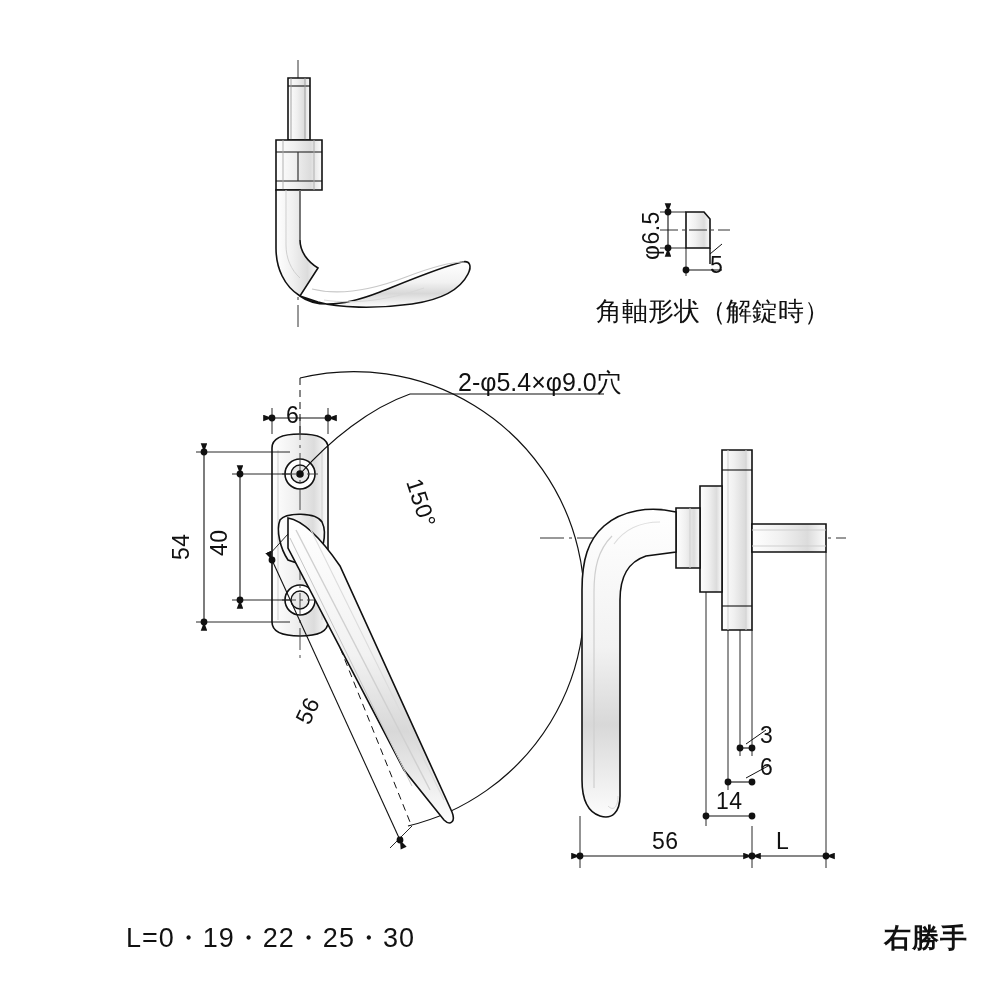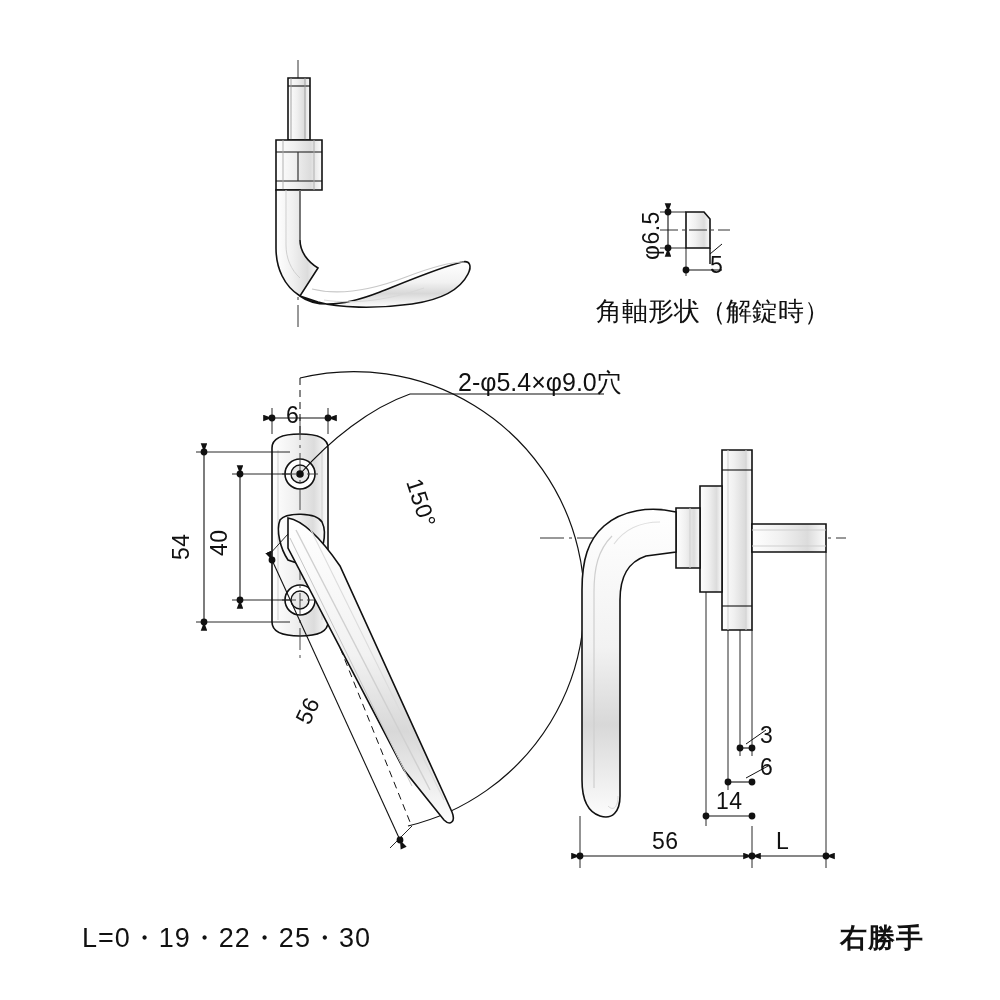--- a/index.html
+++ b/index.html
@@ -28,21 +28,21 @@
   .lbl {
     position: absolute;
     font-family: "Liberation Sans", sans-serif;
     color: #111111;
     white-space: nowrap;
     line-height: 1;
   }
   .lbl.dim { font-size: 23px; letter-spacing: 0.5px; }
   .lbl.note { font-size: 25px; margin-left: 44px; }
   .lbl.caption { font-size: 26px; }
-  .lbl.bottom { font-size: 27px; letter-spacing: 1px; }
+  .lbl.bottom { font-size: 27px; letter-spacing: 1px; margin-left: 44px; }
   .rot-vert { transform: rotate(-90deg); transform-origin: left top; }
 </style>
 </head>
 <body>
 
 <div id="sheet">
 
   <svg class="drawing" viewBox="0 0 1000 1000">
     <defs>
       <marker id="arrS" markerWidth="10" markerHeight="10" refX="8" refY="3" orient="auto">

